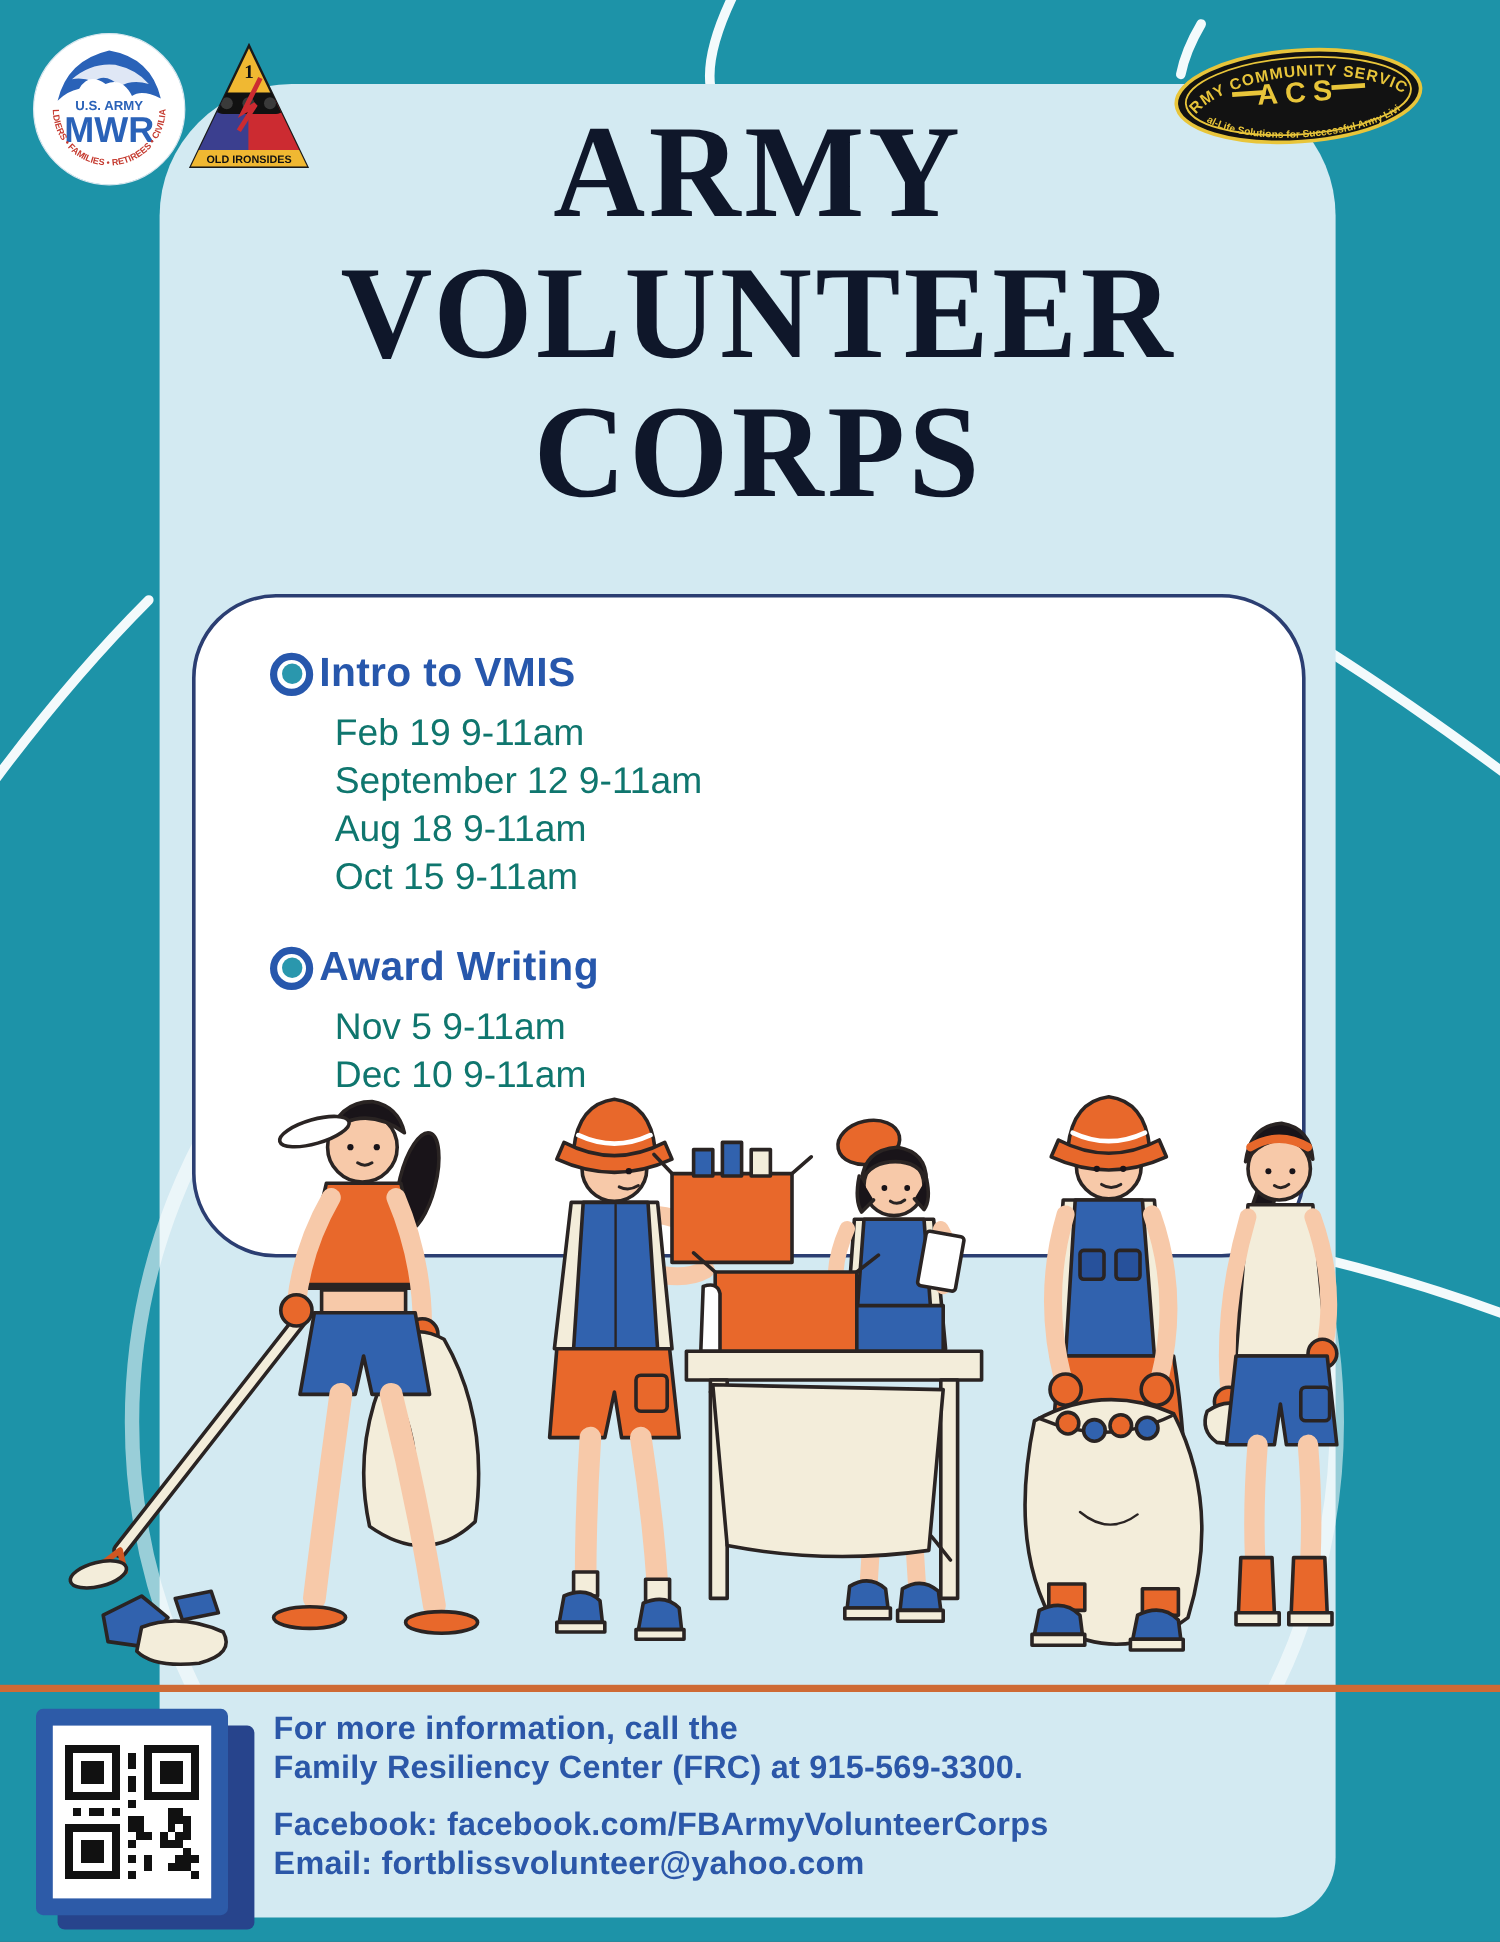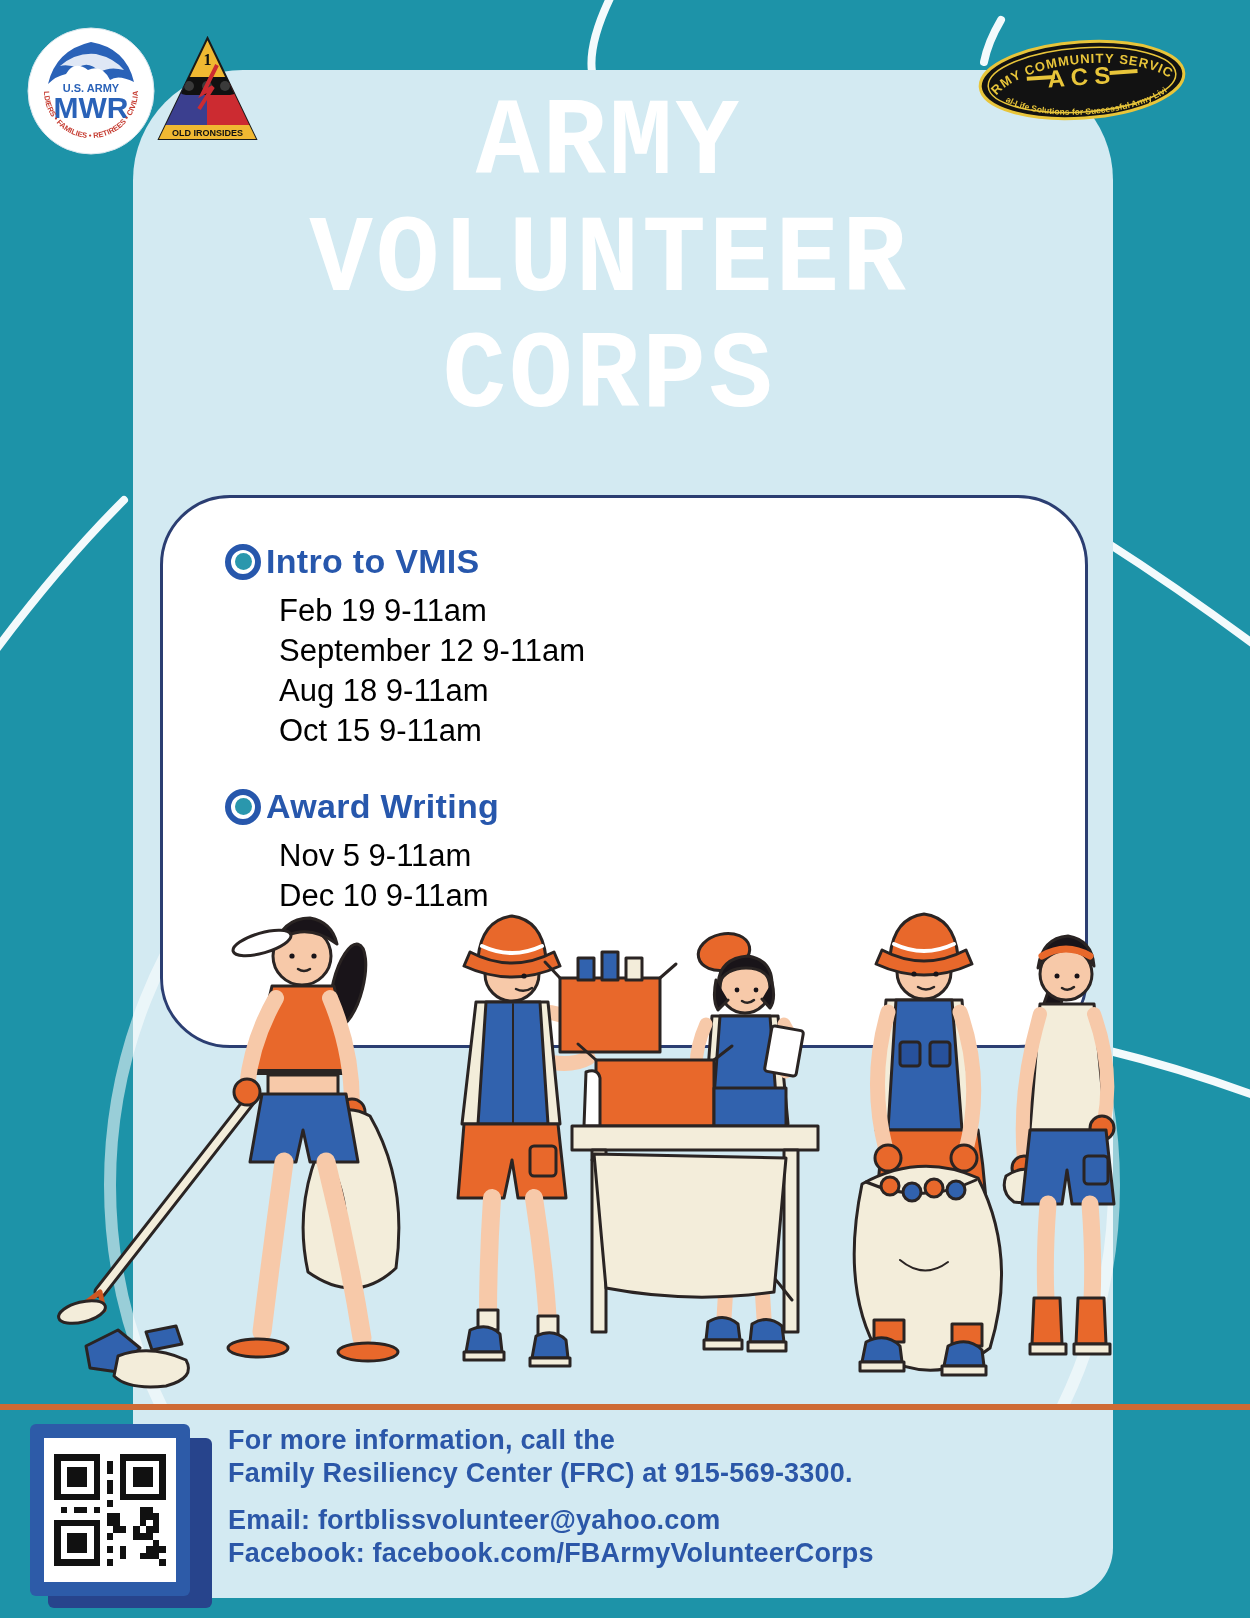--- a/index.html
+++ b/index.html
@@ -9,44 +9,44 @@
   }
   svg{display:block}
   .abs{position:absolute}
   
   .panel{
     position:absolute;left:133px;top:70px;width:980px;height:1528px;
     background:#D3EAF2;border-radius:110px 110px 50px 50px;
   }
   
   .title-block{
-    position:absolute;left:119px;top:86px;width:980px;text-align:center;
-    color:#ffffff;font-weight:800;line-height:1.1;
-    font-family:Liberation Mono, monospace;
+    position:absolute;left:142px;top:86px;width:980px;text-align:center;
+    color:#0f172a;font-weight:800;line-height:1.1;
+    font-family:Liberation Serif, serif;
     letter-spacing:3px;font-size:106px;
   }
   .title-block div{transform:scaleY(1.04);}
   
   .card{
     position:absolute;left:160px;top:495px;width:928px;height:553px;
     background:#ffffff;border:3px solid #2B3E72;border-radius:70px;
     box-sizing:border-box;
   }
   .col{position:absolute;top:44px;}
   .col1{left:62px;width:390px;}
   .col2{left:462px;width:420px;}
   .section{margin-bottom:36px;}
   .sec-head{display:flex;align-items:center;gap:5px;}
   .bullet{
     width:24px;height:24px;border:6px solid #2757AC;border-radius:50%;
     background:#fff;display:flex;align-items:center;justify-content:center;flex:0 0 auto;
   }
   .bullet i{width:17px;height:17px;border-radius:50%;background:#2A97AD;display:block;}
   .sec-title{font-size:34px;font-weight:bold;color:#2757AC;letter-spacing:.3px;}
-  .dates{margin:10px 0 0 54px;font-size:31px;color:#000000;line-height:40px;}
+  .dates{margin:10px 0 0 54px;font-size:31px;color:#0f766e;line-height:40px;}
   
   .divider{position:absolute;left:0;top:1404px;width:1250px;height:6px;background:#CE6A35;}
   .qr-shadow{position:absolute;left:48px;top:1438px;width:164px;height:170px;background:#27448C;border-radius:6px;}
   .qr-frame{
     position:absolute;left:30px;top:1424px;width:160px;height:172px;
     background:#2D5BA8;border-radius:6px;display:flex;align-items:center;justify-content:center;
   }
   .qr-inner{width:132px;height:144px;background:#ffffff;display:flex;align-items:center;justify-content:center;}
   .footer-text{
     position:absolute;left:228px;top:1424px;width:920px;color:#2B57A8;
@@ -495,18 +495,18 @@
         </svg>
     </div>
   </div>
 
   <div class="footer-text">
     <div class="grp">
       <div>For more information, call the</div>
       <div>Family Resiliency Center (FRC) at 915-569-3300.</div>
     </div>
     <div class="grp">
+      <div>Facebook: facebook.com/FBArmyVolunteerCorps</div>
       <div>Email: fortblissvolunteer@yahoo.com</div>
-      <div>Facebook: facebook.com/FBArmyVolunteerCorps</div>
     </div>
   </div>
 
 </div>
 
 </body></html>

